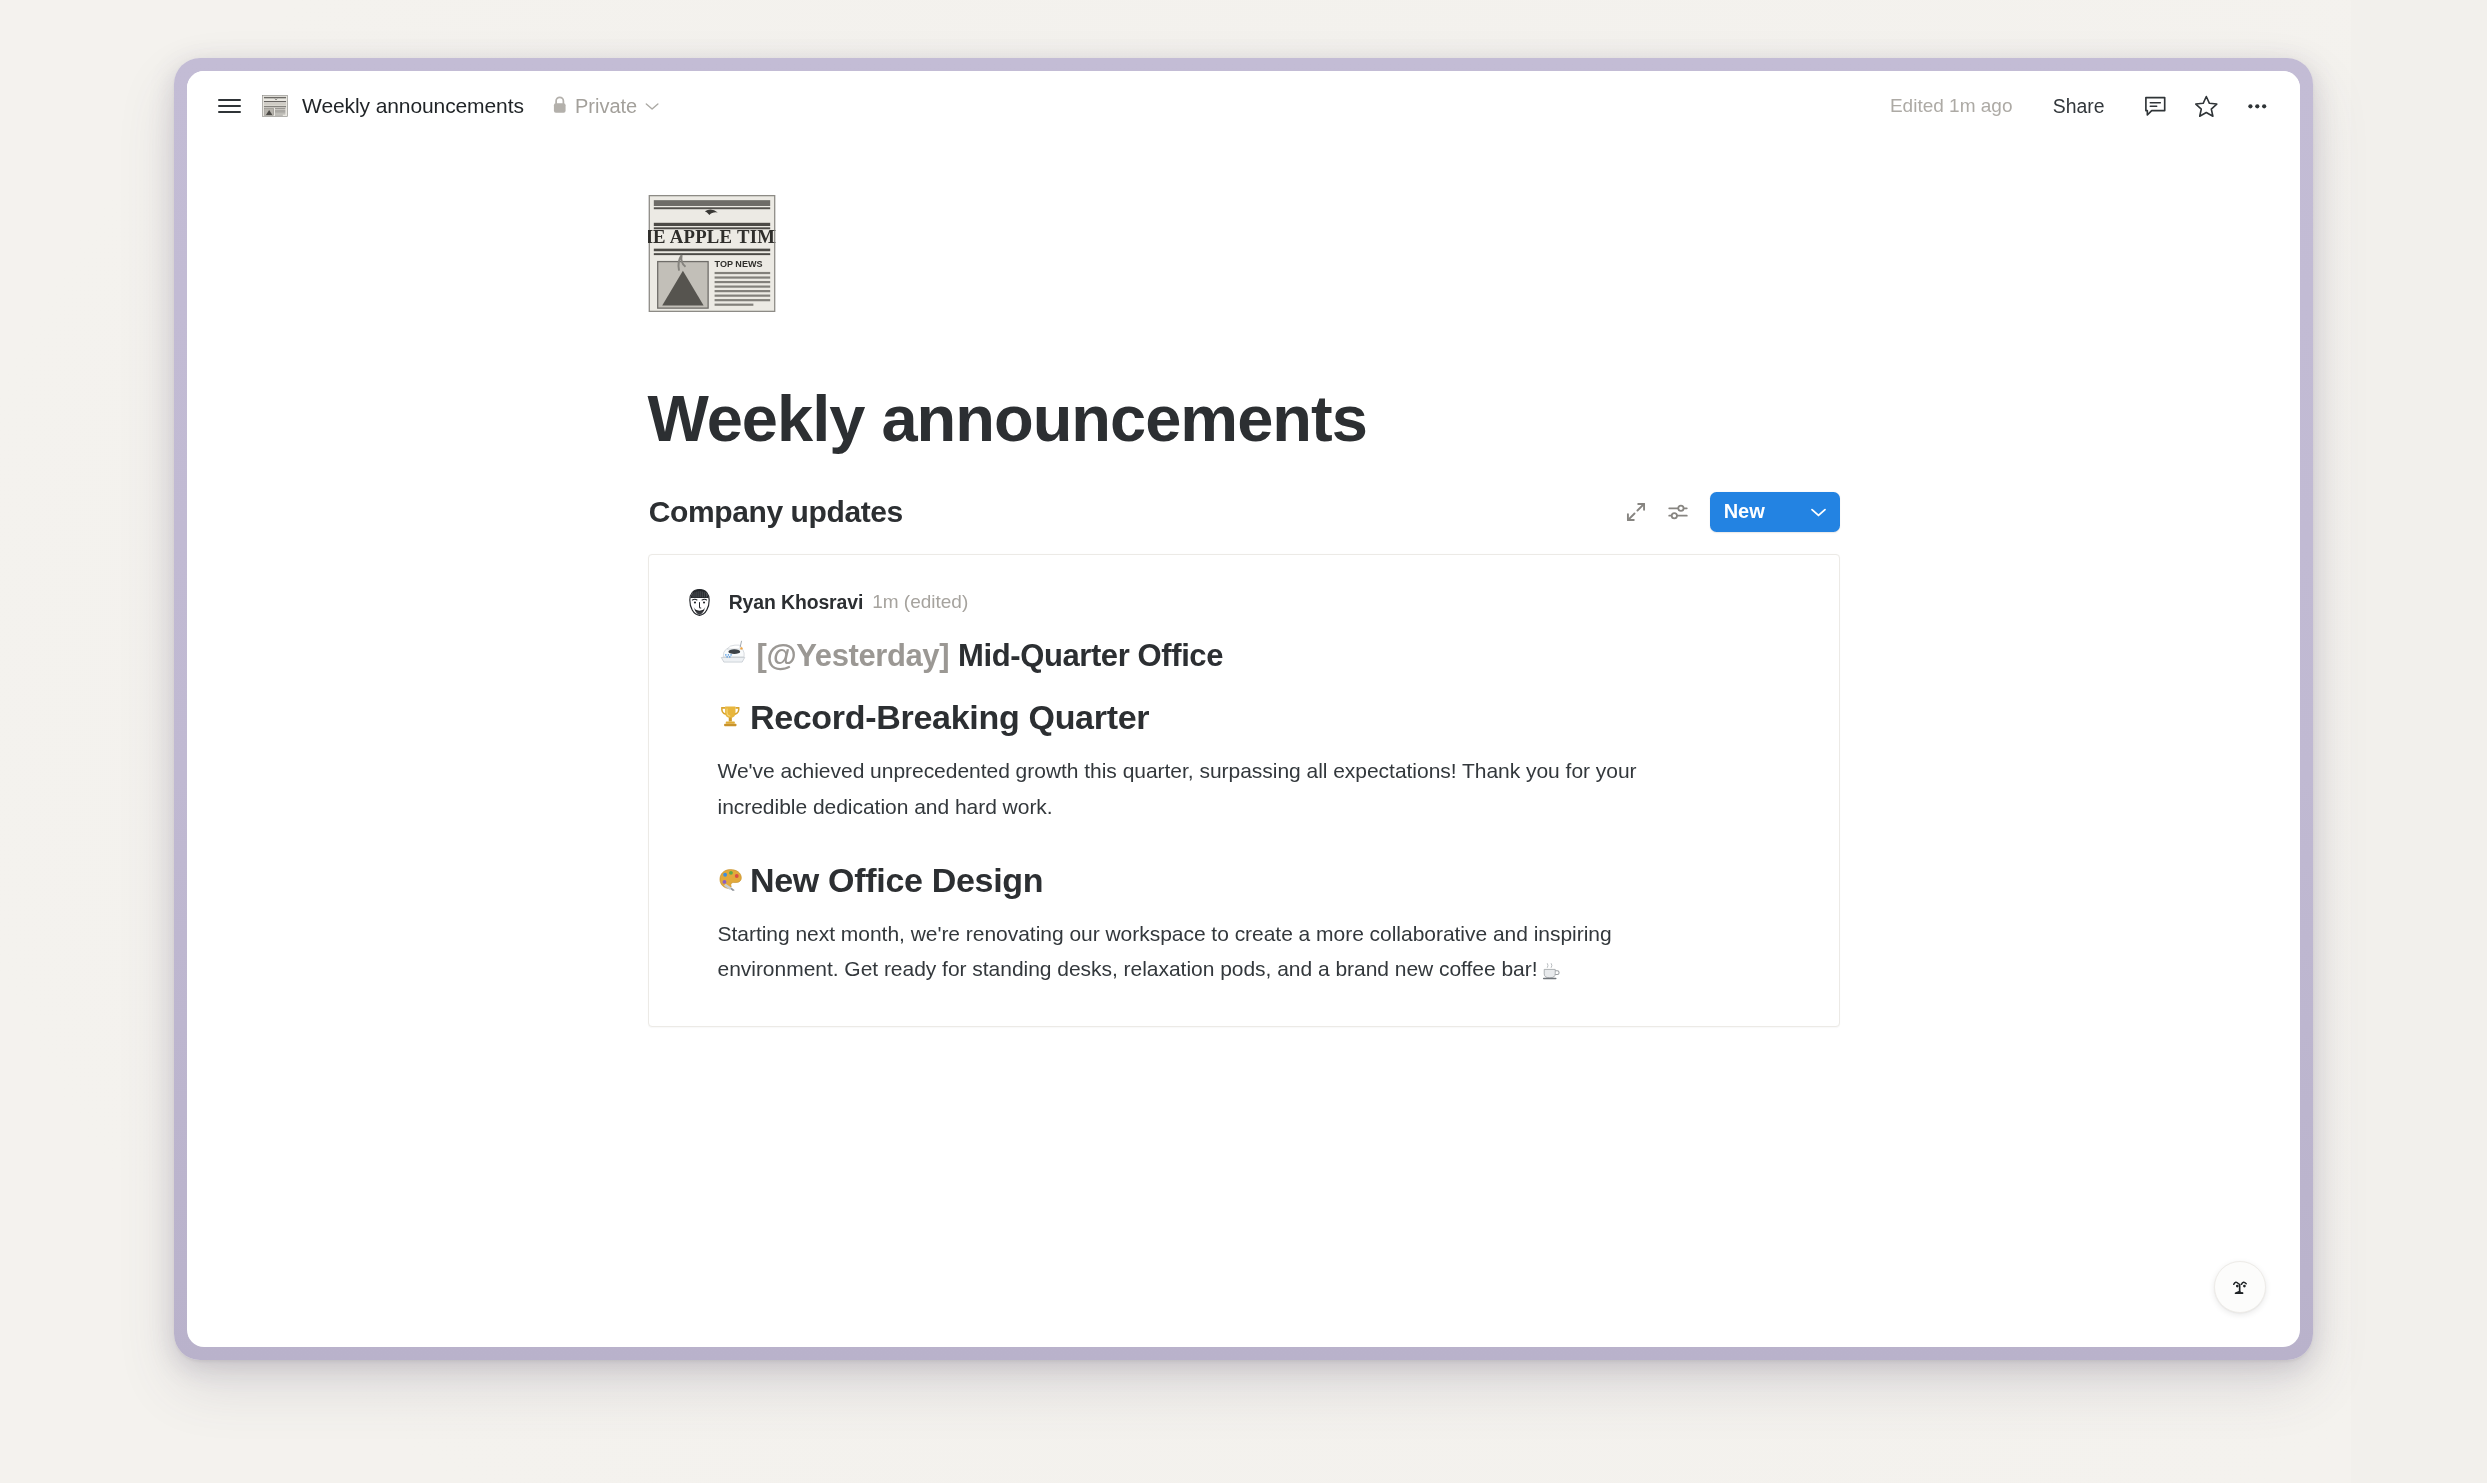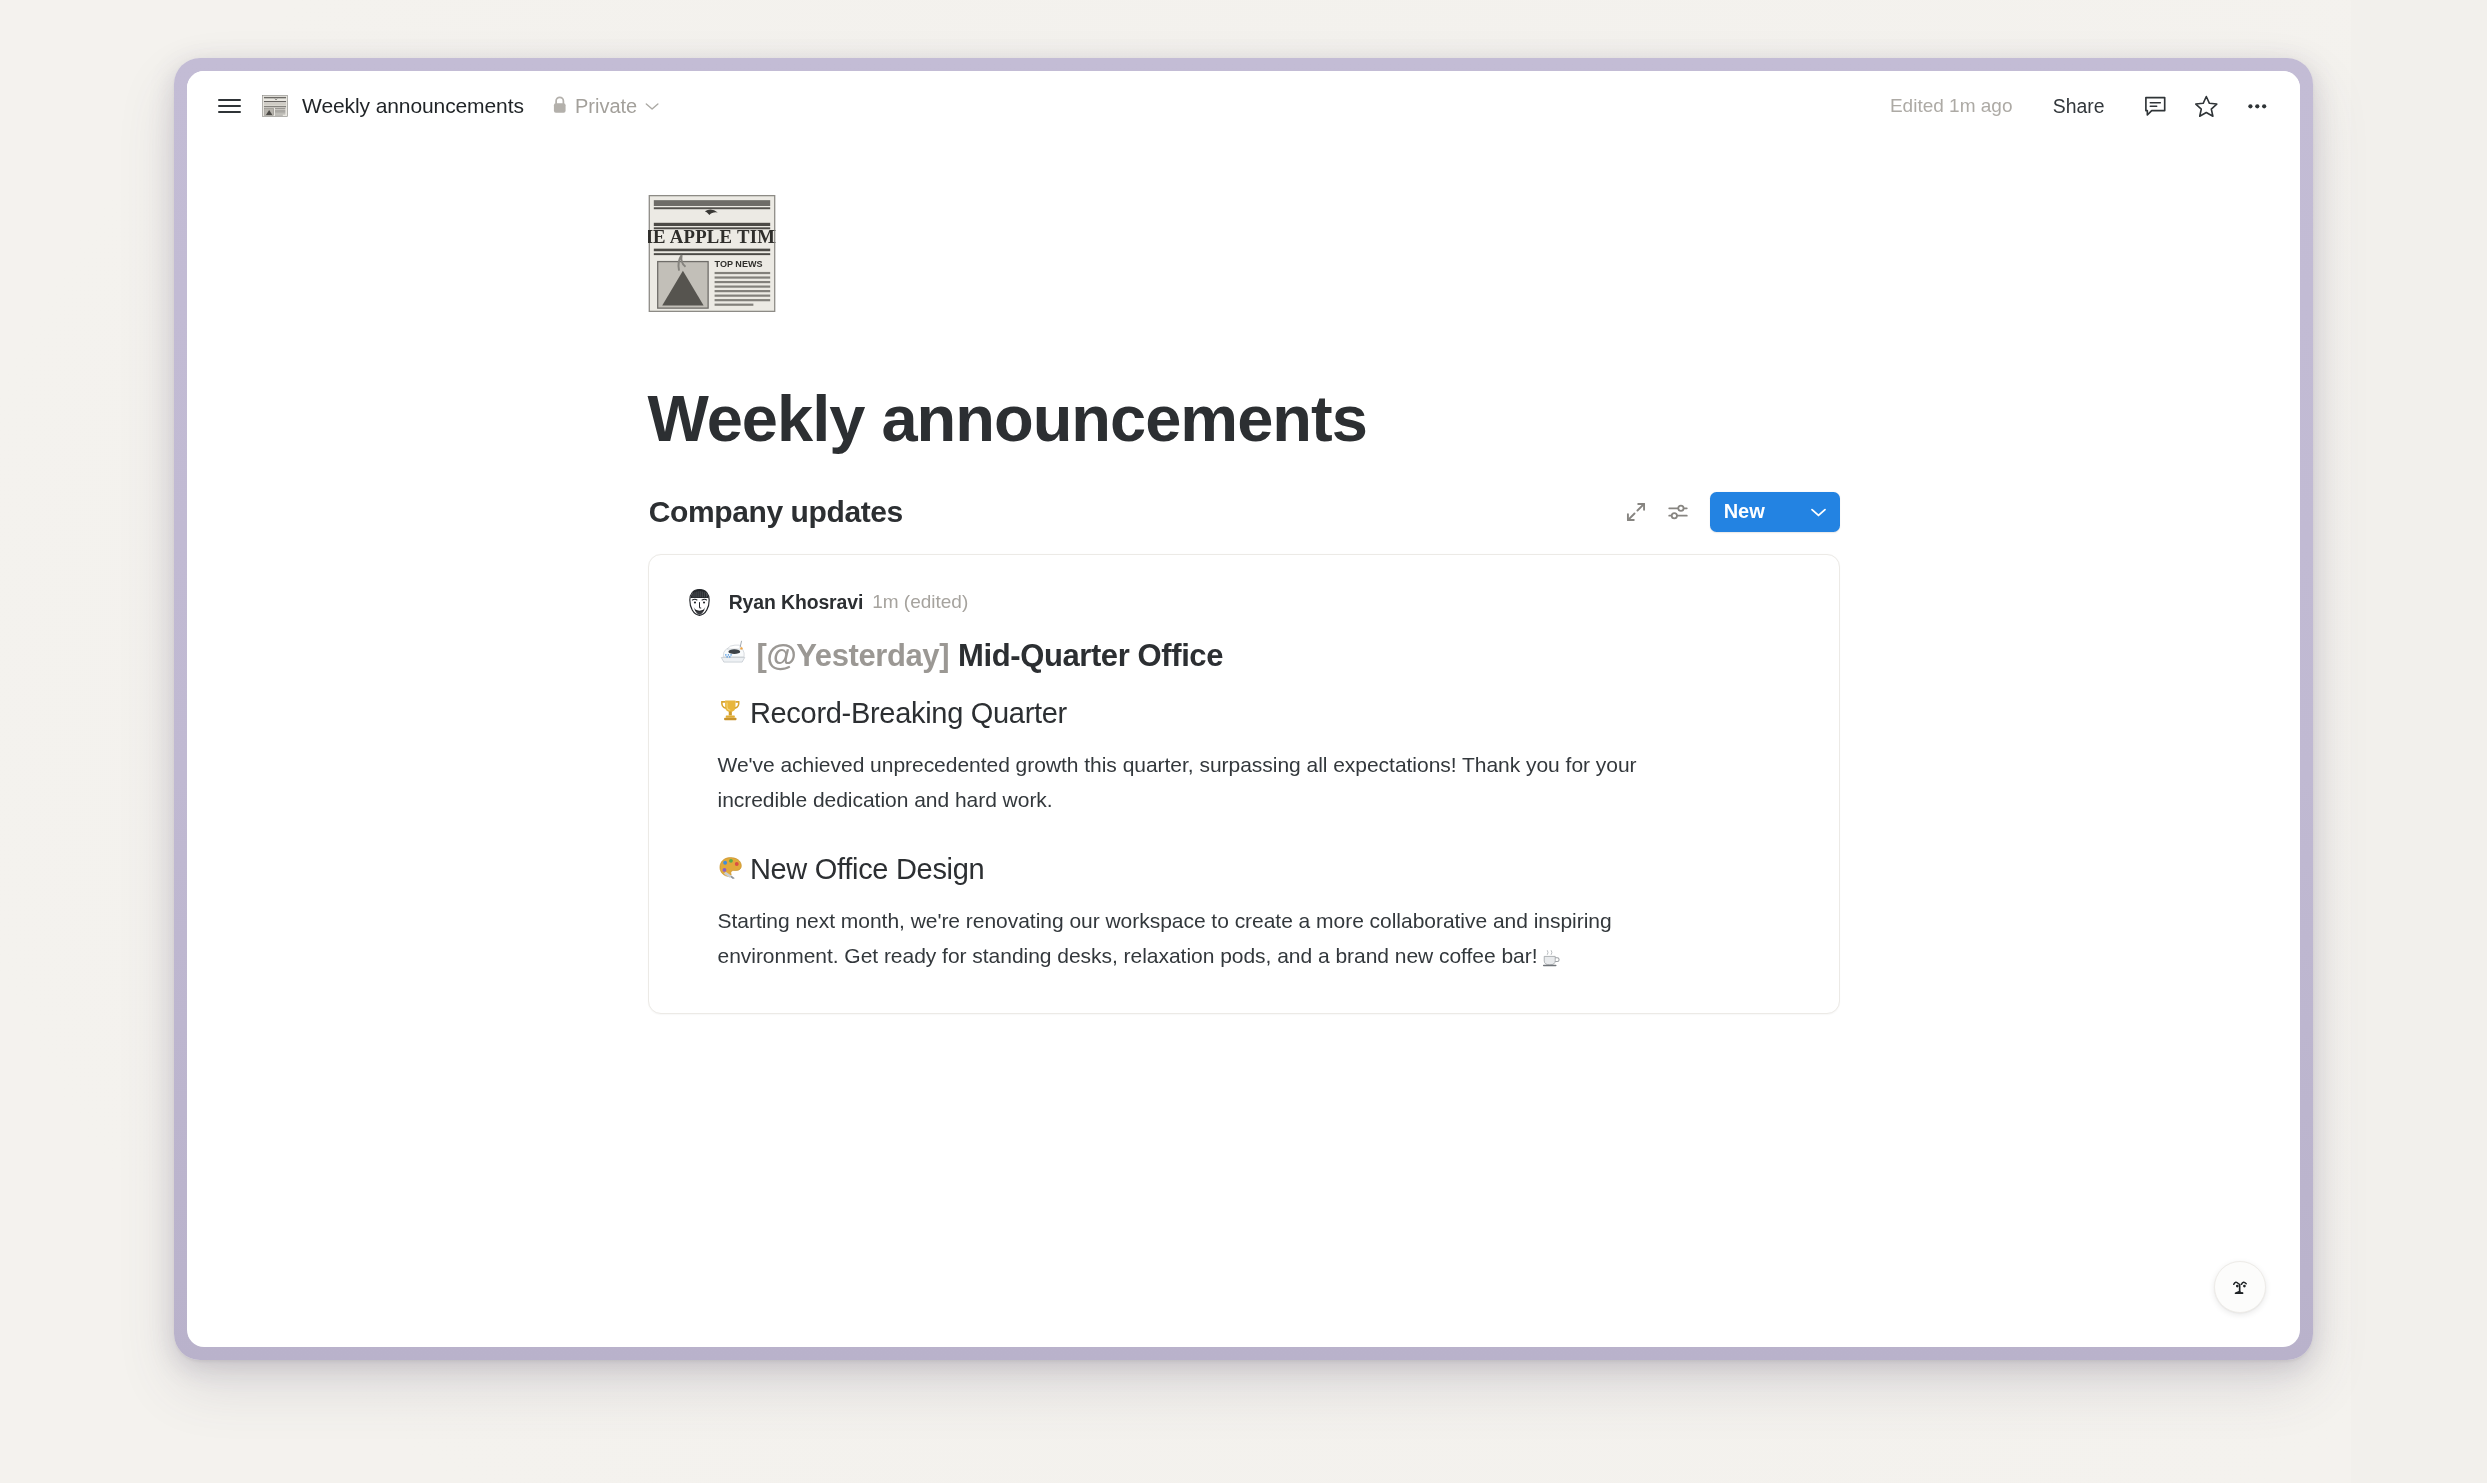--- a/index.html
+++ b/index.html
@@ -237,21 +237,21 @@
     letter-spacing: -0.1px;
   }
   #new-button .chev-wrap {
     width: 34px; height: 40px;
     display: flex; align-items: center; justify-content: center;
   }
 
   
   #feed-card {
     border: 1px solid #eceae6;
-    border-radius: 13px;
+    border-radius: 4px;
     background: #ffffff;
     padding: 32px 35px 39px 35px;
     box-shadow: 0 0.6px 1.3px rgba(15,15,15,0.03);
   }
 
   #post-meta {
     display: flex;
     align-items: center;
     gap: 0;
     margin-bottom: 18px;
@@ -286,22 +286,22 @@
     color: #2c2f32;
     letter-spacing: -0.4px;
     line-height: 1.25;
     margin-bottom: 19.4px;
     display: flex;
     align-items: baseline;
   }
   .post-h1 .mention { color: #9b9894; }
 
   .post-h2 {
-    font-size: 29px;
-    font-weight: normal;
+    font-size: 34px;
+    font-weight: bold;
     color: #2c2f32;
     letter-spacing: -0.3px;
     line-height: 1.3;
     margin-bottom: 14.2px;
     display: flex;
     align-items: baseline;
   }
 
   .inline-emoji {
     display: inline-block;

